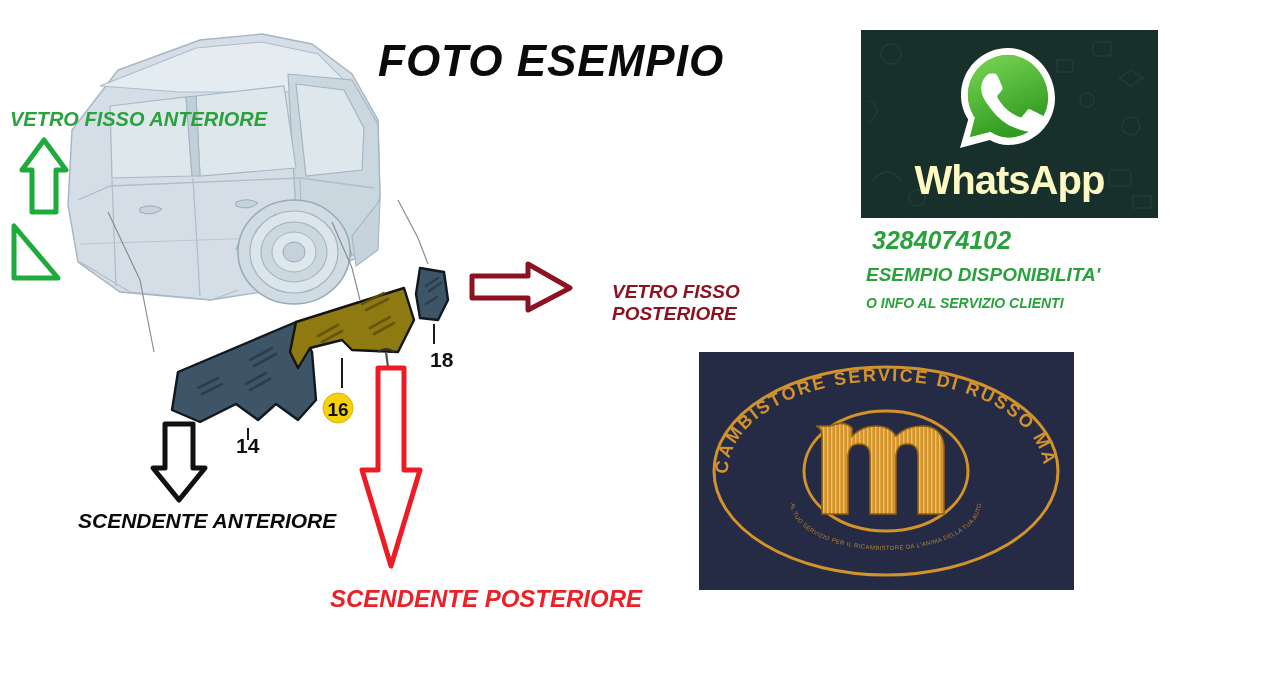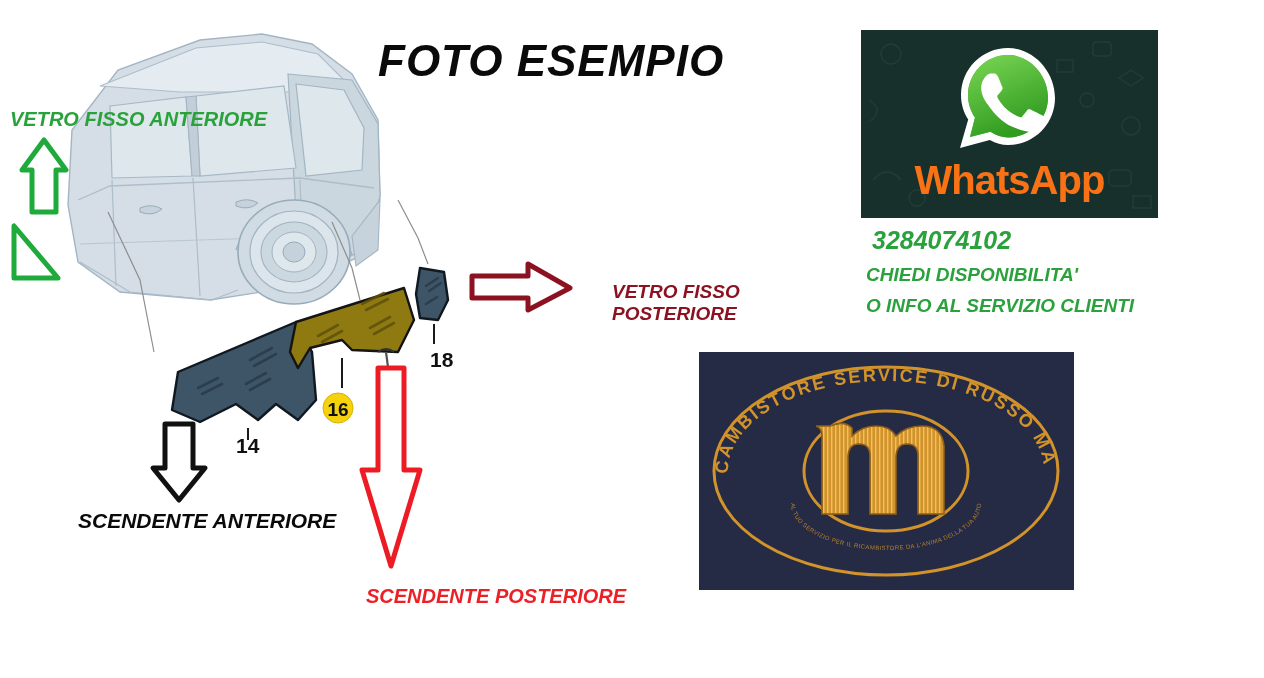--- a/index.html
+++ b/index.html
@@ -15,38 +15,38 @@
     font-weight:bold;font-style:italic;white-space:pre;line-height:1.15;
     letter-spacing:0px;
   }
   #title-text{
     left:378px;top:36px;font-size:44px;color:#0a0a0a;
     font-weight:bold;font-style:italic;letter-spacing:1px;text-align:right;
   }
   #label-vetro-fisso-anteriore{left:10px;top:108px;font-size:20px;color:#2aa23c;text-align:right;}
   #label-vetro-fisso-posteriore{left:612px;top:281px;font-size:19px;color:#8c1221;}
   #label-scendente-anteriore{left:78px;top:509px;font-size:21px;color:#0a0a0a;}
-  #label-scendente-posteriore{left:366px;top:585px;font-size:20px;color:#ec2027;}
+  #label-scendente-posteriore{left:330px;top:585px;font-size:24px;color:#ec2027;}
 
   #phone-number{left:872px;top:226px;font-size:25px;color:#2aa23c;}
   #contact-line-1{left:866px;top:264px;font-size:19px;color:#2aa23c;}
-  #contact-line-2{left:866px;top:295px;font-size:19px;color:#2aa23c;}
+  #contact-line-2{left:866px;top:295px;font-size:14px;color:#2aa23c;}
 
   
   #whatsapp-banner{
     left:861px;top:30px;width:297px;height:188px;
     background:#18302c;overflow:hidden;
   }
   #whatsapp-banner .tex{
     position:absolute;left:0;top:0;right:0;bottom:0;opacity:.25;
   }
   #whatsapp-logo-mark{position:absolute;left:93px;top:14px;width:112px;height:112px;}
   #whatsapp-wordmark{
     position:absolute;left:0;right:0;top:128px;text-align:center;
-    color:#f97316;font-size:40px;font-weight:bold;letter-spacing:-1px;
+    color:#fef9c3;font-size:40px;font-weight:bold;letter-spacing:-1px;
     font-family:"Liberation Sans", sans-serif;
   }
 
   
   #shop-logo{
     left:699px;top:352px;width:375px;height:238px;background:#262b45;overflow:hidden;
   }
   #shop-logo svg{display:block;}
 
   
@@ -212,21 +212,21 @@
              c-0.4 -0.6 -1.4 -1 -3 -1.8 c-1.6 -0.8 -9.2 -4.6 -10.6 -5.2 c-1.4 -0.6 -2.4 -0.8 -3.4 0.8
              c-1 1.6 -4 5 -4.8 6 c-0.8 1 -1.8 1.2 -3.4 0.4 c-1.6 -0.8 -6.6 -2.6 -12.6 -8
              c-4.6 -4.2 -7.8 -9.4 -8.6 -11 c-0.8 -1.6 -0.1 -2.4 0.7 -3.2 c0.7 -0.7 1.6 -1.8 2.4 -2.8
              c0.8 -1 1 -1.6 1.6 -2.6 c0.6 -1 0.2 -2 -0.2 -2.8 c-0.4 -0.8 -3.4 -8.6 -4.7 -11.2 Z" fill="#ffffff"></path>
   </svg>
 
   <div id="whatsapp-wordmark">WhatsApp</div>
 </div>
 
 <div class="abs lbl" id="phone-number">3284074102</div>
-<div class="abs lbl" id="contact-line-1">CHIEDI DISPONIBILITA'</div>
+<div class="abs lbl" id="contact-line-1">ESEMPIO DISPONIBILITA'</div>
 <div class="abs lbl" id="contact-line-2">O INFO AL SERVIZIO CLIENTI</div>
 
 <div class="abs" id="shop-logo">
   <svg viewBox="0 0 375 238" width="375" height="238">
     <defs>
       <path id="ringpath" d="M 187 209 m -158 -90 a 158 90 0 1 1 316 0" fill="none"></path>
       <path id="subpath" d="M 187 170 m -95 -18 a 95 46 0 0 0 190 0" fill="none"></path>
       <linearGradient id="goldgrad" x1="0" y1="0" x2="0" y2="1">
         <stop offset="0" stop-color="#e8b košик"></stop>
       </linearGradient>

